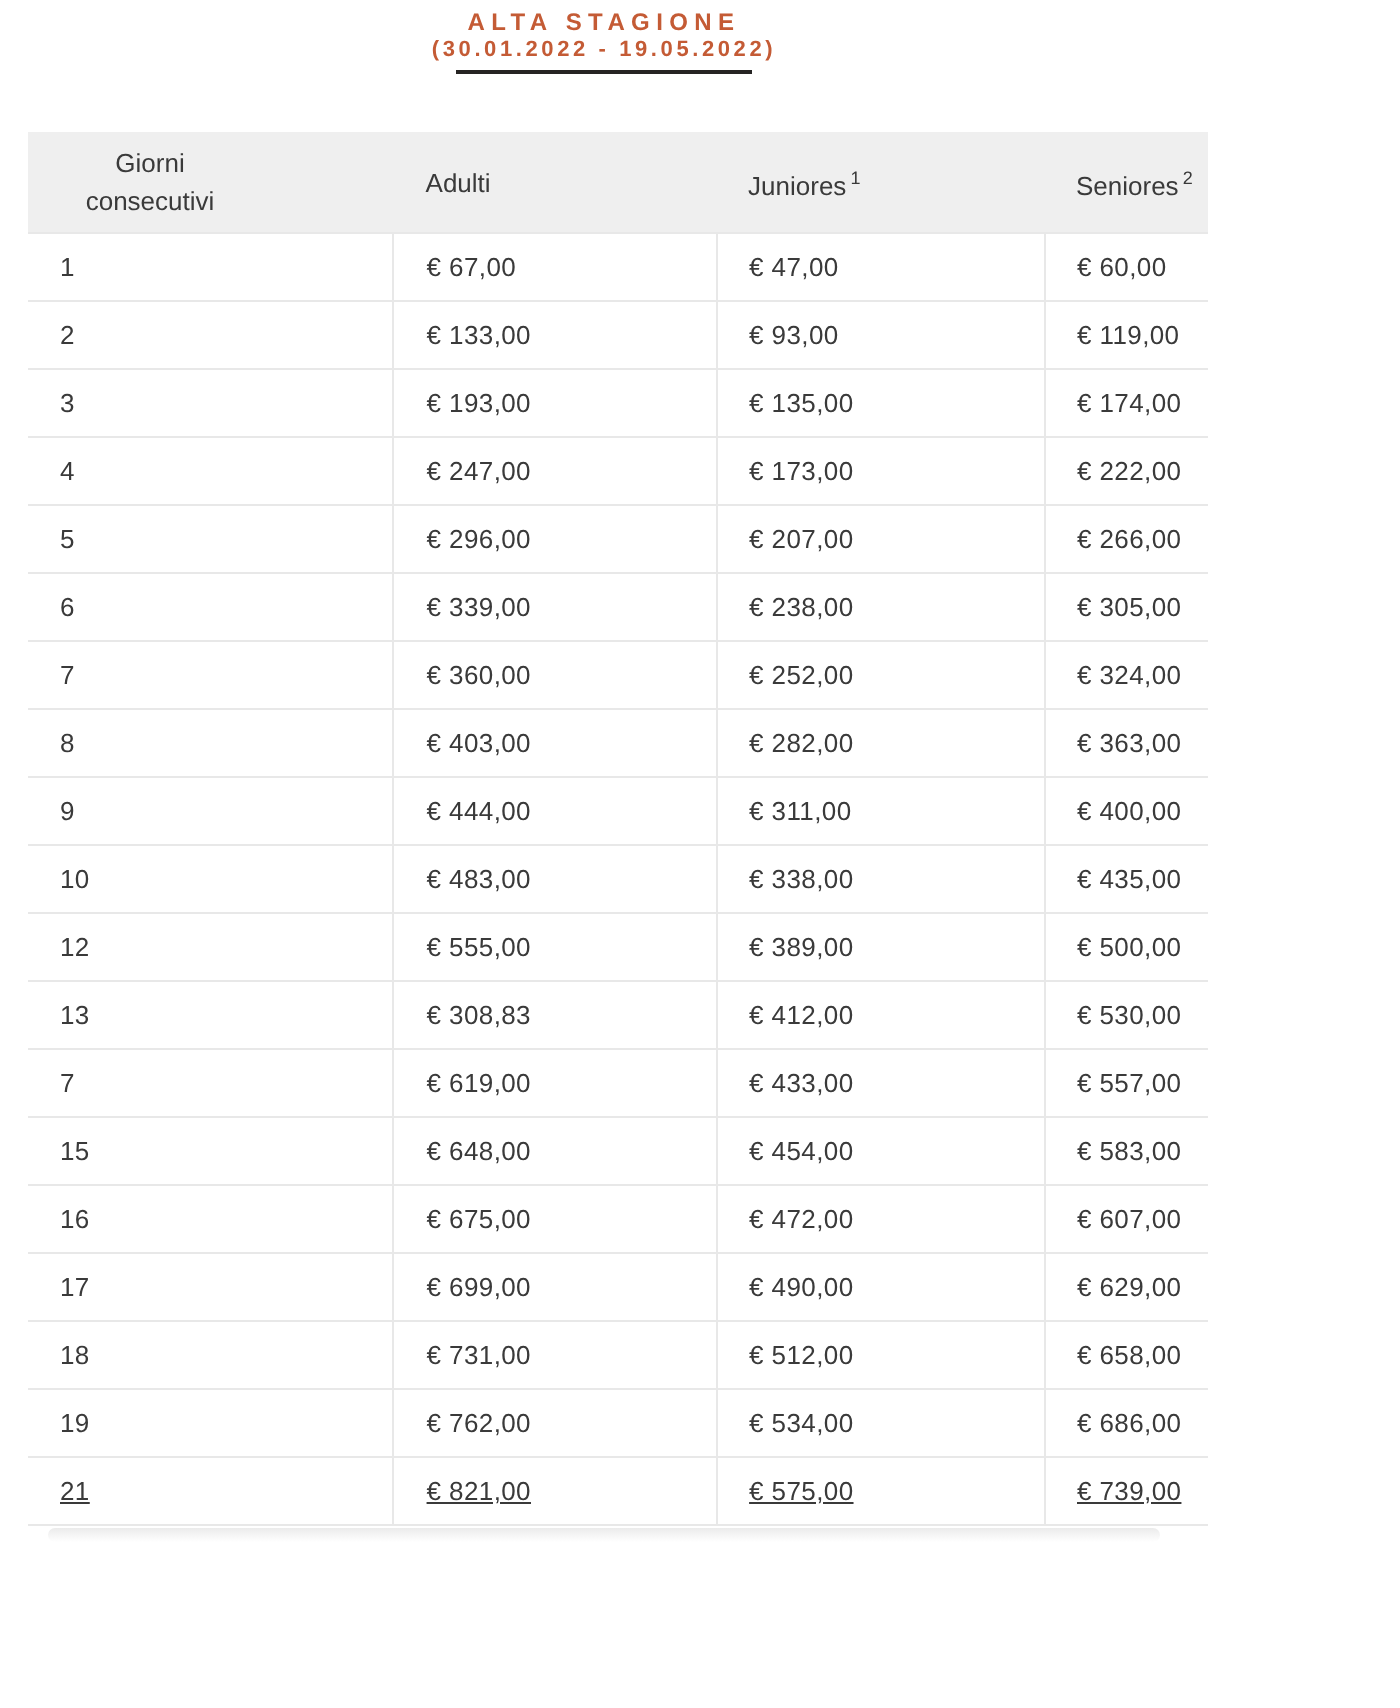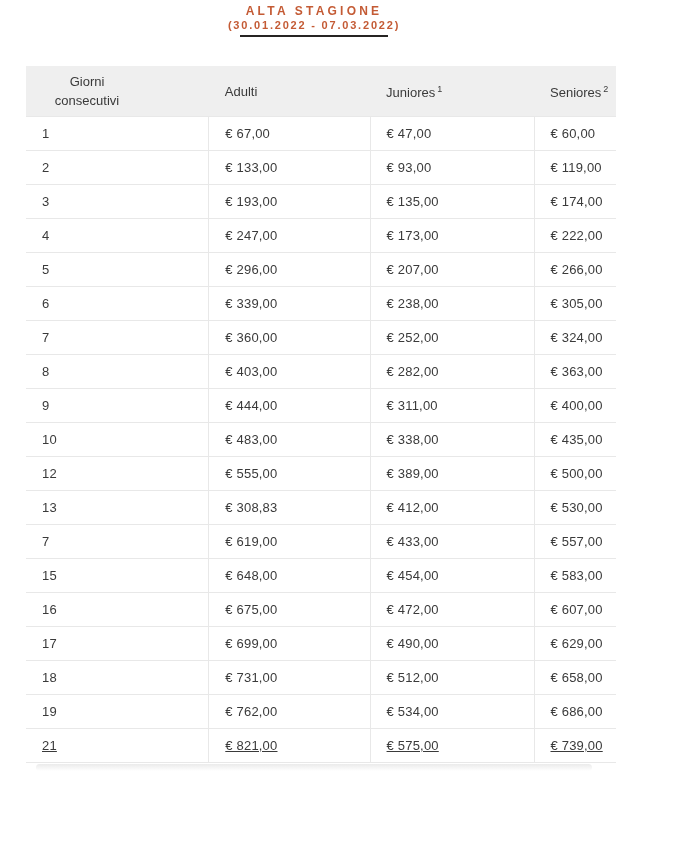--- a/index.html
+++ b/index.html
@@ -7,21 +7,20 @@
     padding: 0;
     background: #ffffff;
     font-family: "Liberation Sans", sans-serif;
     width: 700px;
   }
   .page {
     width: 604px;
     height: 854px;
     background: #ffffff;
     overflow: hidden;
-    padding-left: 12px;
   }
 
   
   .season-header {
     text-align: center;
     padding-top: 5px;
   }
   .season-title {
     color: var(--accent, #c45b35);
     font-size: 12px;
@@ -104,21 +103,21 @@
     background: linear-gradient(to bottom, #ebebeb 0%, #f6f6f6 55%, #ffffff 100%);
   }
 </style>
 </head>
 <body>
 
 <div class="page">
 
   <div class="season-header">
     <div class="season-title">ALTA STAGIONE</div>
-    <div class="season-date">(30.01.2022 - 07.03.2022)</div>
+    <div class="season-date">(30.01.2022 - 19.05.2022)</div>
     <div class="season-underline"></div>
   </div>
 
   <div class="table-wrap">
     <table>
       <colgroup>
         <col class="c-days">
         <col class="c-adulti">
         <col class="c-juniores">
         <col class="c-seniores">

